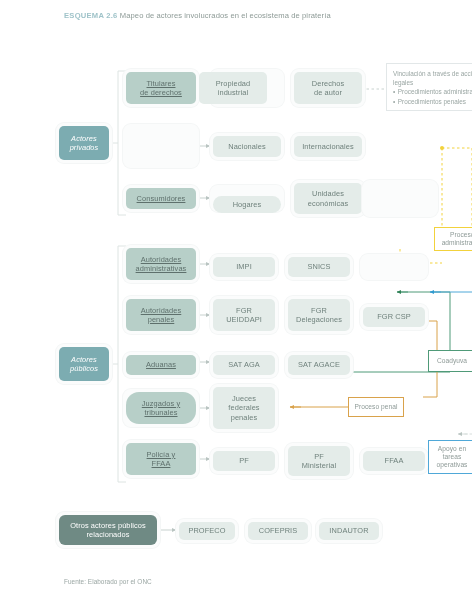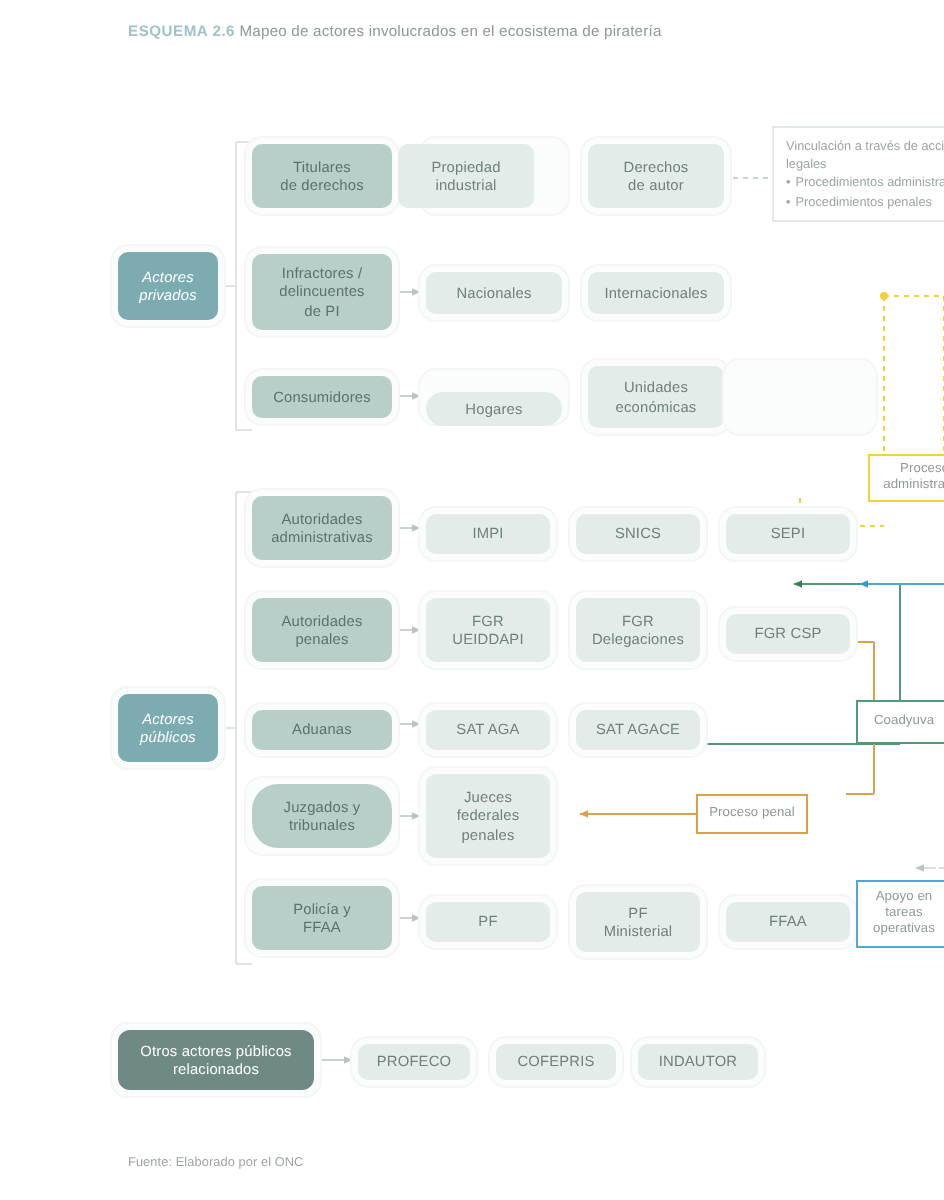--- a/index.html
+++ b/index.html
@@ -33,21 +33,21 @@
     font-size:7.4px;line-height:9.4px;letter-spacing:.1px;
     padding:2px 3px;
   }
   .halo{
     position:absolute;box-sizing:border-box;
     background:#fbfcfc;border-radius:8px;
     box-shadow:0 0 0 1px #f4f6f6;
   }
   
   .n-group{background:#7cacb1;color:#ffffff;font-style:italic;}
-  .n-cat{background:#b7cfc8;color:#5e706c;}
+  .n-cat{background:#b7cfc8;color:#5e706c;text-decoration:underline;}
   .n-item{background:#e4ece9;color:#6f817c;}
   .n-dark{background:#6f8a84;color:#ffffff;}
 
   
   .wlabel{
     position:absolute;box-sizing:border-box;background:#ffffff;
     display:flex;align-items:center;justify-content:center;text-align:center;
     font-size:6.6px;line-height:8px;letter-spacing:.05px;
     color:#8e9a97;padding:1px 2px;
   }
@@ -185,23 +185,20 @@
 
   <div class="halo" style="left:170px;top:69px;width:74px;height:38px;"></div>
   <div class="node n-item" style="left:159px;top:72px;width:68px;height:32px;white-space:pre-line;">Propiedad
 industrial</div>
 
   <div class="halo" style="left:251px;top:69px;width:74px;height:38px;"></div>
   <div class="node n-item" style="left:254px;top:72px;width:68px;height:32px;white-space:pre-line;">Derechos
 de autor</div>
 
   <div class="halo" style="left:83px;top:124px;width:76px;height:44px;"></div>
-  <div class="node n-cat" style="left:86px;top:127px;width:70px;height:38px;white-space:pre-line;">Infractores /
-delincuentes
-de PI</div>
 
   <div class="halo" style="left:170px;top:133px;width:74px;height:27px;"></div>
   <div class="node n-item" style="left:173px;top:136px;width:68px;height:21px;">Nacionales</div>
 
   <div class="halo" style="left:251px;top:133px;width:74px;height:27px;"></div>
   <div class="node n-item" style="left:254px;top:136px;width:68px;height:21px;">Internacionales</div>
 
   <div class="halo" style="left:83px;top:185px;width:76px;height:27px;"></div>
   <div class="node n-cat" style="left:86px;top:188px;width:70px;height:21px;">Consumidores</div>
 
@@ -228,21 +225,20 @@
   <div class="node n-cat" style="left:86px;top:248px;width:70px;height:32px;white-space:pre-line;">Autoridades
 administrativas</div>
 
   <div class="halo" style="left:170px;top:254px;width:68px;height:26px;"></div>
   <div class="node n-item" style="left:173px;top:257px;width:62px;height:20px;">IMPI</div>
 
   <div class="halo" style="left:245px;top:254px;width:68px;height:26px;"></div>
   <div class="node n-item" style="left:248px;top:257px;width:62px;height:20px;">SNICS</div>
 
   <div class="halo" style="left:320px;top:254px;width:68px;height:26px;"></div>
-  <div class="node n-item" style="left:323px;top:257px;width:62px;height:20px;">SEPI</div>
 
   <div class="halo" style="left:83px;top:296px;width:76px;height:38px;"></div>
   <div class="node n-cat" style="left:86px;top:299px;width:70px;height:32px;white-space:pre-line;">Autoridades
 penales</div>
 
   <div class="halo" style="left:170px;top:296px;width:68px;height:38px;"></div>
   <div class="node n-item" style="left:173px;top:299px;width:62px;height:32px;white-space:pre-line;">FGR
 UEIDDAPI</div>
 
   <div class="halo" style="left:245px;top:296px;width:68px;height:38px;"></div>

